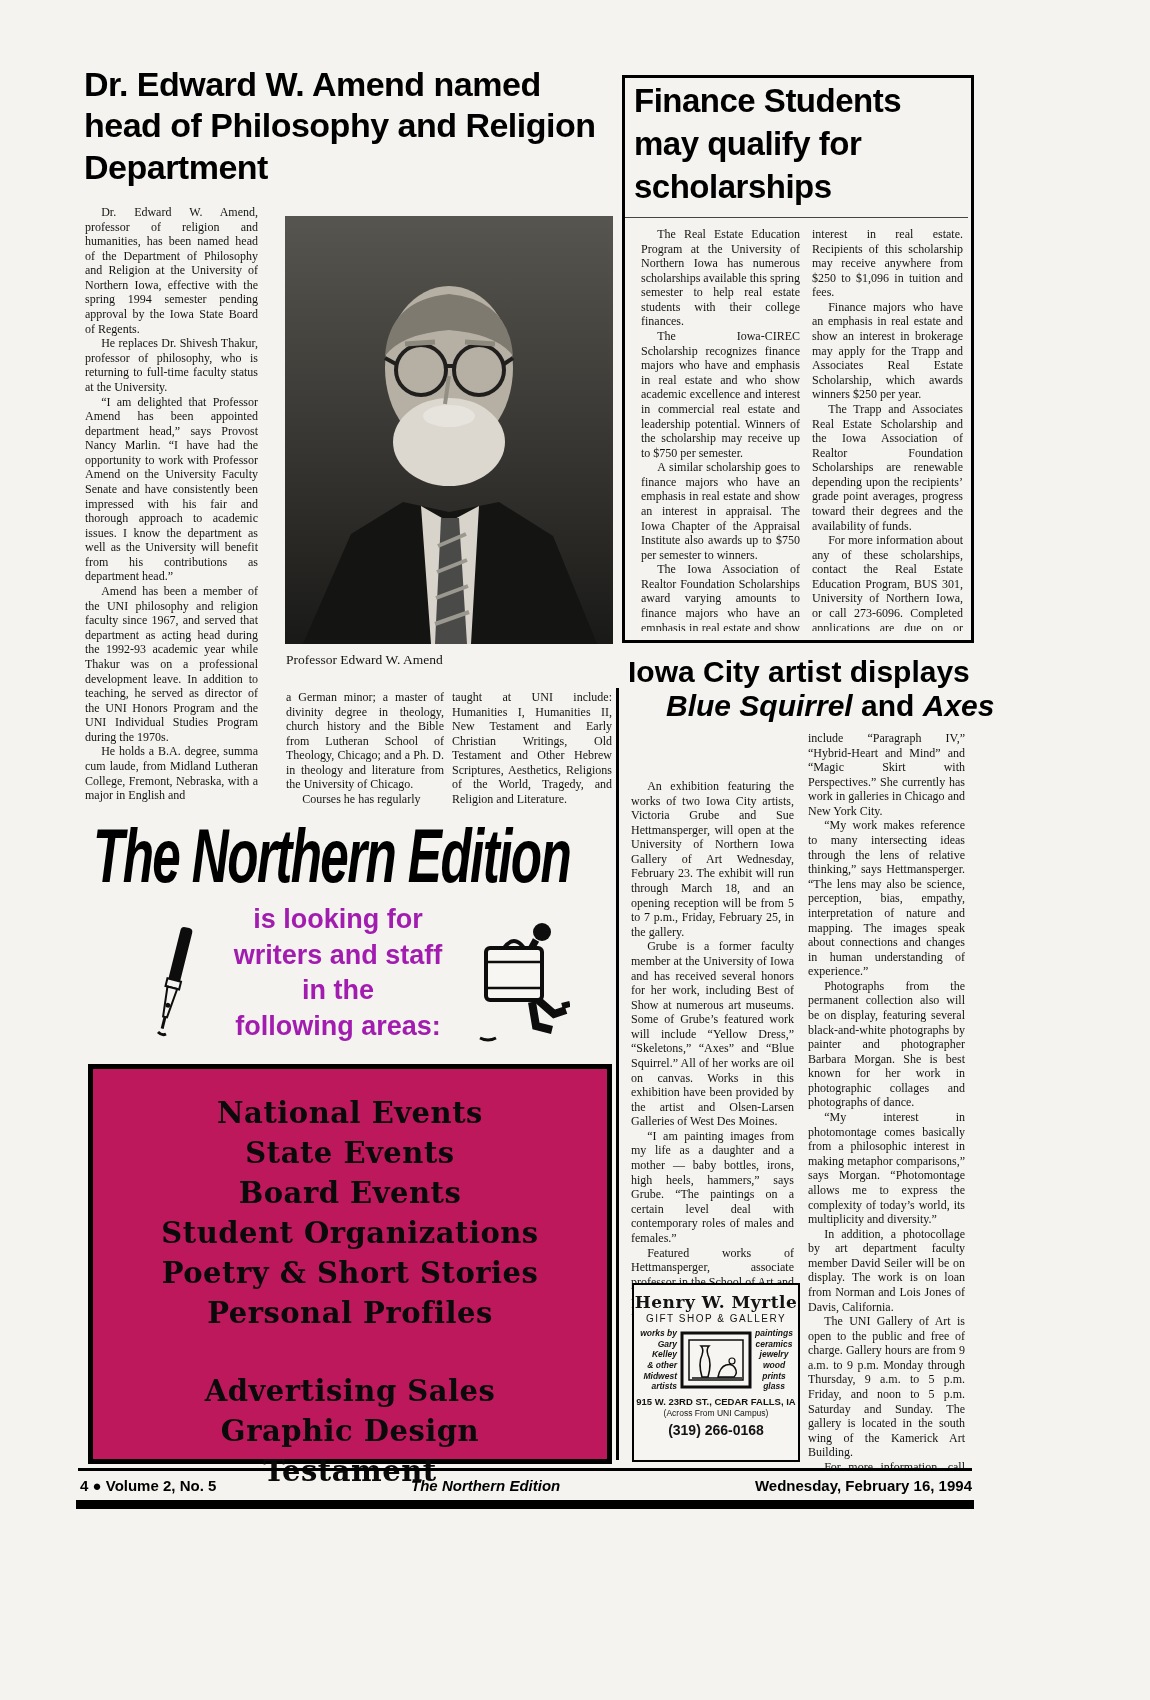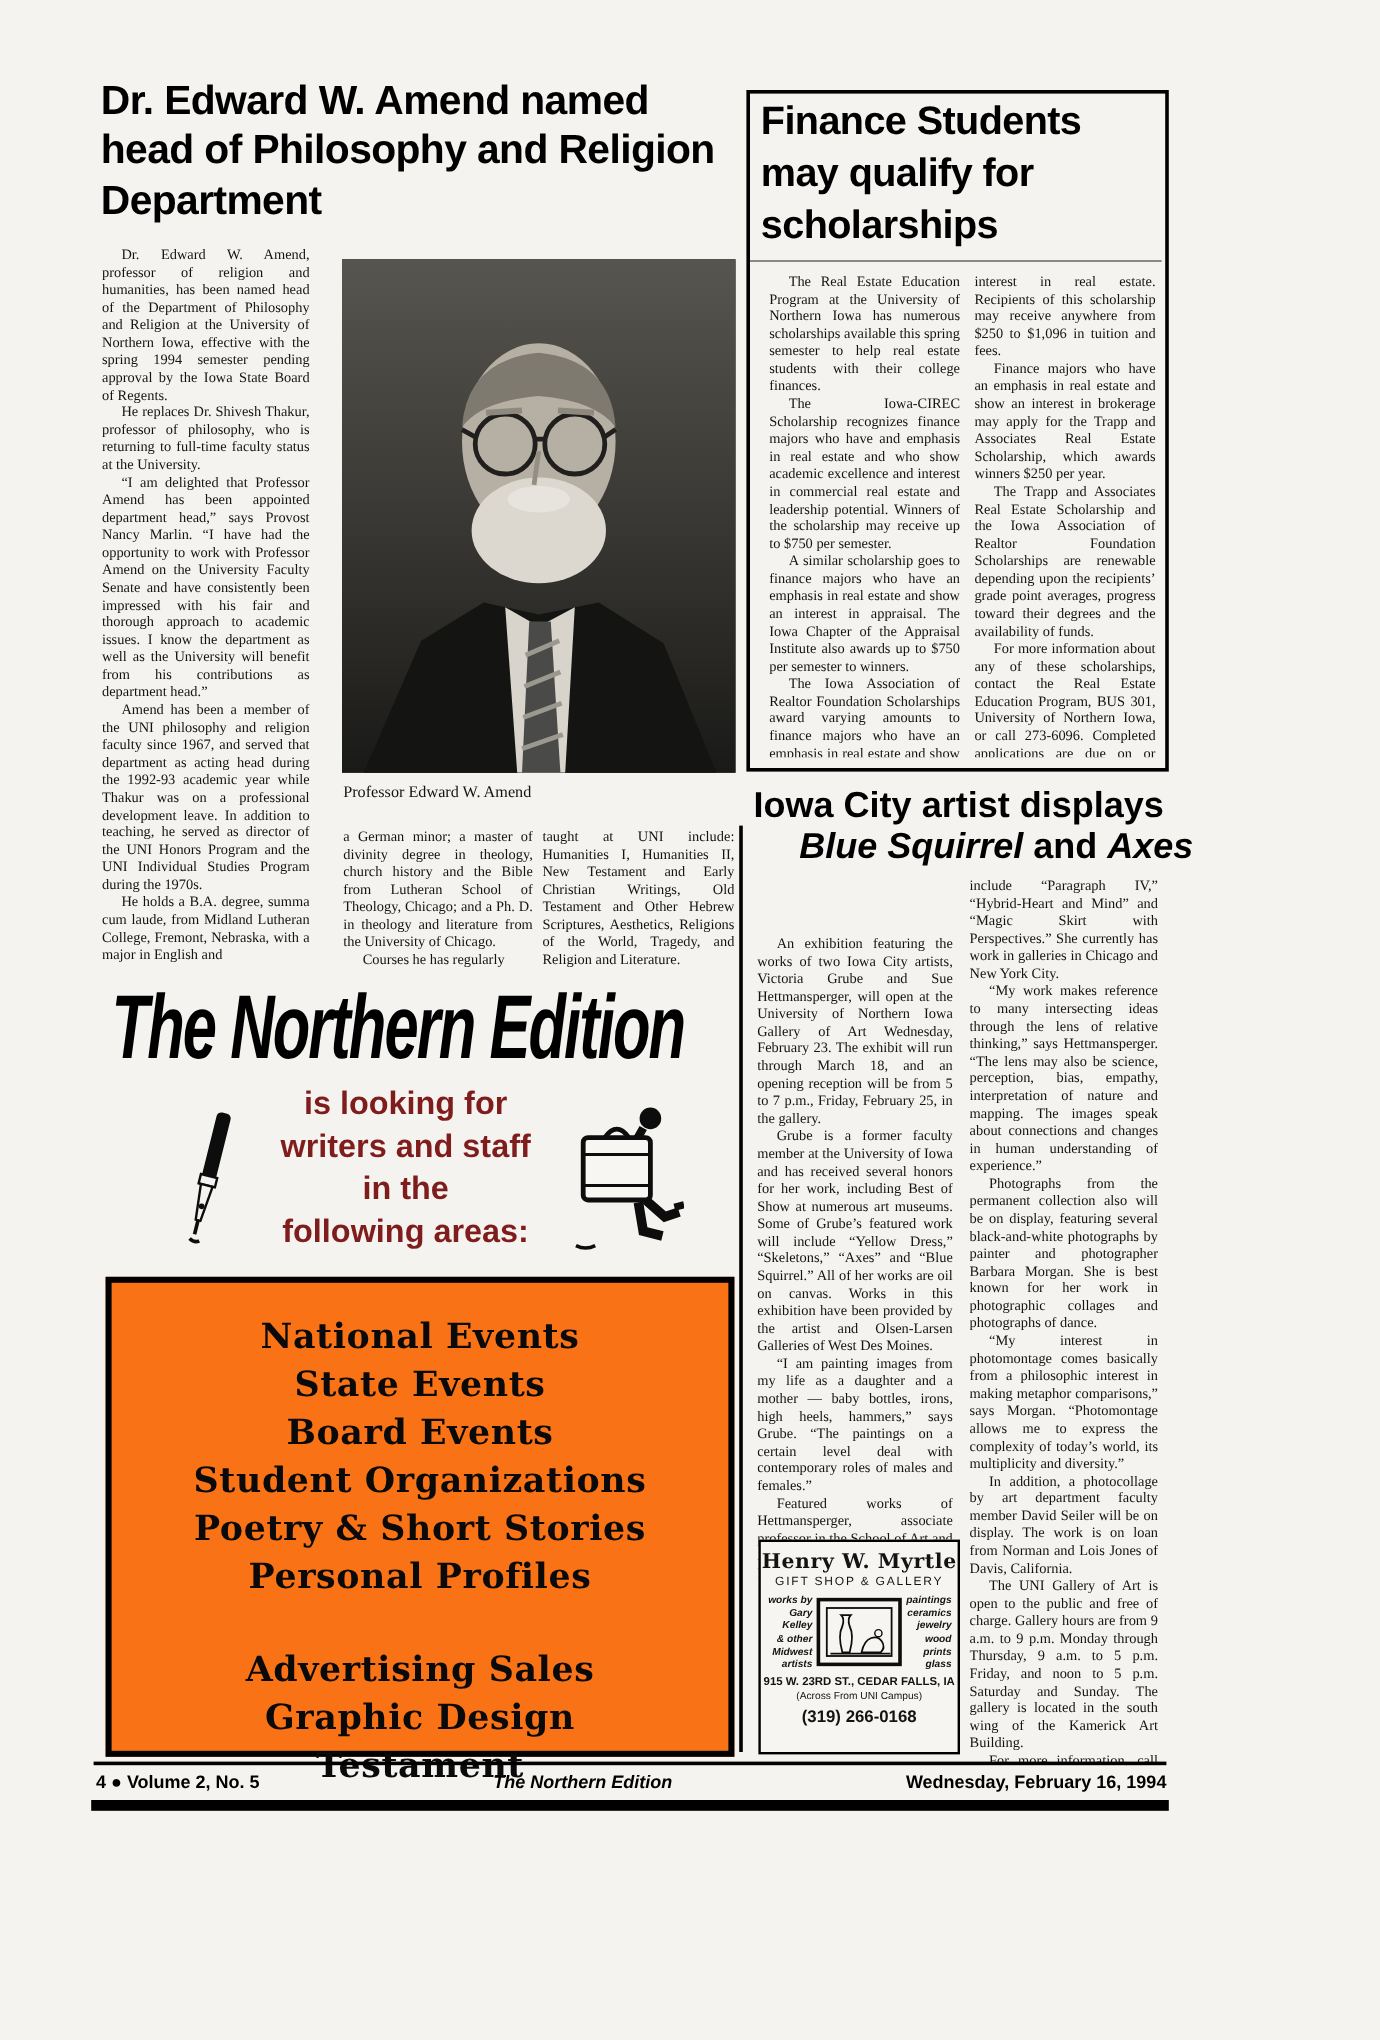--- a/index.html
+++ b/index.html
@@ -31,40 +31,40 @@
   #artist-headline1 { left:628px; top:655px; width:345px; font-size:30px; line-height:1.1; }
   #artist-headline2 { left:628px; top:689px; width:345px; font-size:30px; line-height:1.1;margin-left:38px; }
   #artist-headline2 .ital { font-style:italic; }
   #artist-col1 { left:631px; top:731px; width:163px; height:543px; overflow:hidden;margin-top:48px; }
   #artist-col2 { left:808px; top:731px; width:157px; height:740px; overflow:hidden; }
 
   #masthead { left:93px; top:812px; font:italic 900 64px "Liberation Sans", sans-serif;
               letter-spacing:-2px; white-space:nowrap; transform:scale(0.8,1.18);
               transform-origin:left top; color:#000; }
   #tagline { left:178px; top:902px; width:320px; text-align:center;
-             font:bold 27px "Liberation Sans", sans-serif; line-height:1.32; color:#7f1d1d; }
+             font:bold 27px "Liberation Sans", sans-serif; line-height:1.32; color:#a21caf; }
   #pen-icon { left:152px; top:922px; }
   #figure-icon { left:478px; top:918px; }
 
   #areas-box { left:88px; top:1064px; width:514px; height:390px; border:5px solid #000;
-               background:#f97316; text-align:center; }
+               background:#be185d; text-align:center; }
   #areas-primary { margin-top:24px; }
   #areas-primary div, #areas-secondary div {
       font-family:"DejaVu Serif", serif; font-weight:bold; font-size:29px;
       line-height:40px; letter-spacing:0.5px; color:#0a0a0a; }
   #areas-secondary { margin-top:38px; }
 
   #myrtle-ad { left:632px; top:1283px; width:164px; height:175px; border:2px solid #000;
                background:#f6f5f1; text-align:center; }
   #myrtle-name { font:bold 17px "DejaVu Serif", serif; margin-top:7px; letter-spacing:0.5px; }
   #myrtle-sub  { font:10px "Liberation Sans", sans-serif; letter-spacing:1.5px; margin-top:1px; }
   .myrtle-row { display:flex; justify-content:center; align-items:center; margin-top:4px; }
   .myrtle-list { font:italic bold 8.5px "Liberation Sans", sans-serif; line-height:1.25; }
   .myrtle-list.left { text-align:right; width:38px; }
-  .myrtle-list.right { text-align:right; width:38px; }
+  .myrtle-list.right { text-align:center; width:38px; }
   #myrtle-addr  { font:bold 9.5px "Liberation Sans", sans-serif; margin-top:4px; }
   #myrtle-note  { font:8.5px "Liberation Sans", sans-serif; margin-top:1px; }
   #myrtle-phone { font:bold 14px "Liberation Sans", sans-serif; margin-top:4px; }
 
   #footer-rule-top { left:78px; top:1468px; width:894px; height:3px; background:#000; }
   #footer-row { left:80px; top:1477px; width:892px; display:flex; justify-content:space-between;
                 font:bold 15px "Liberation Sans", sans-serif; color:#000; }
   #footer-center { font-style:italic; }
   #footer-rule-bottom { left:76px; top:1500px; width:898px; height:9px; background:#000; }
 </style>

